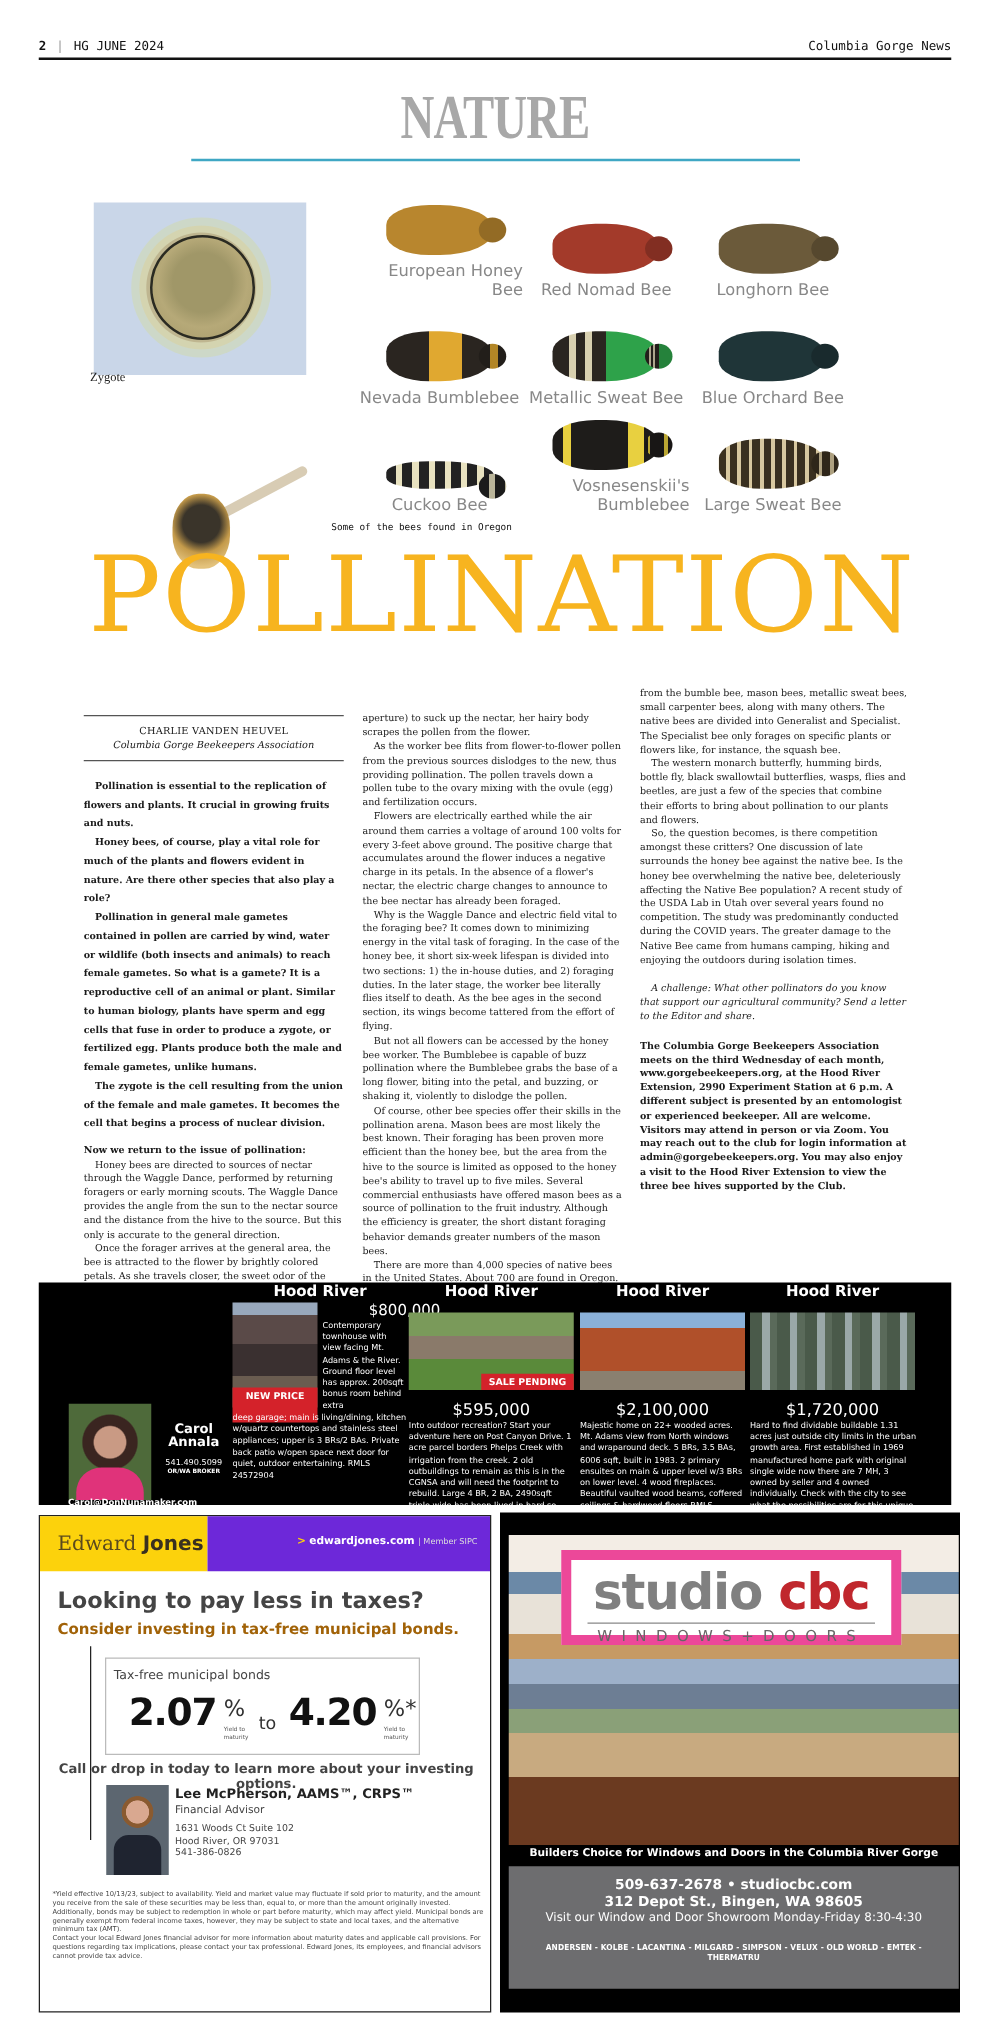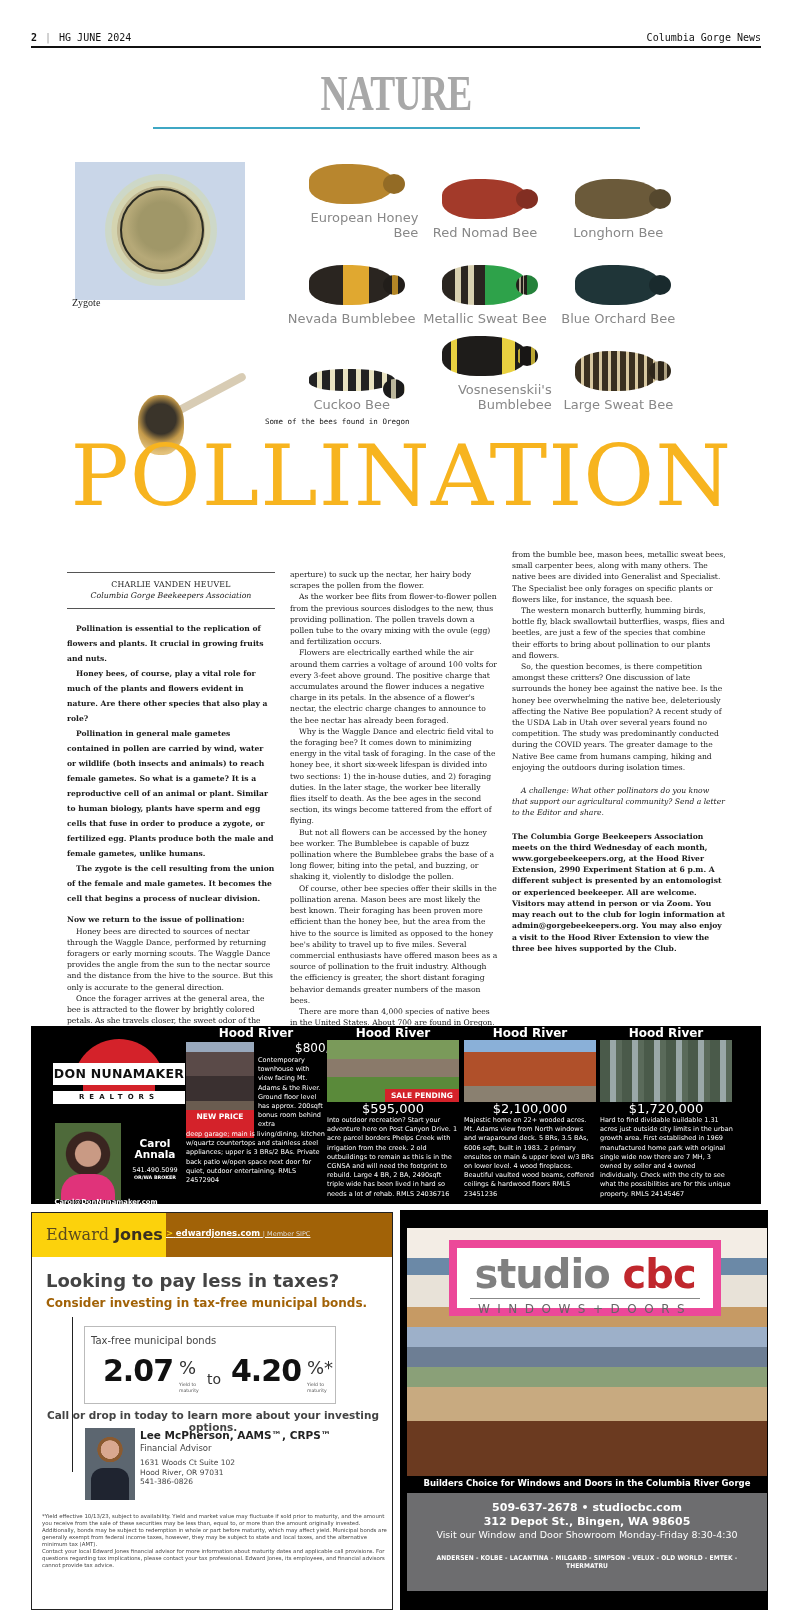--- a/index.html
+++ b/index.html
@@ -61,34 +61,34 @@
   .re-agent-role { position: absolute; left: 94px; top: 149px; width: 60px; text-align: center; font-weight: bold; font-size: 4.8px; }
   .re-agent-email { position: absolute; left: 0; top: 172px; width: 150px; text-align: center; font-weight: bold; font-size: 6.8px; }
   .re-h { font-weight: bold; font-size: 12px; text-align: center; }
   .re-l1 { position: absolute; left: 155px; top: 0; width: 140px; }
   .re-l1 .img { position: absolute; left: 0; top: 16px; width: 68px; height: 84px; background: linear-gradient(#98a8bc 0 12%, #5a4a48 12% 40%, #3a3030 40% 70%, #6a5c50 70%); }
   .re-l1 .badge { position: absolute; left: 0; top: 84px; width: 68px; height: 28px; background: #d4222a; font-size: 7.5px; font-weight: bold; text-align: center; line-height: 14px; }
   .re-l1 .price { position: absolute; left: 72px; top: 15px; font-size: 12px; margin-left: 37px; }
   .re-l1 .desc1 { position: absolute; left: 72px; top: 30px; width: 68px; font-size: 6.5px; line-height: 9.2px; }
   .re-l1 .desc2 { position: absolute; left: 0; top: 104px; width: 145px; font-size: 6.5px; line-height: 9.2px; }
   .re-l { position: absolute; top: 0; width: 134px; }
-  .re-l .img { width: 132px; height: 62px; margin: 0 auto; position: relative; }
+  .re-l .img { width: 132px; height: 62px; margin: 10px auto; position: relative; }
   .re-l .price { font-size: 13px; text-align: center; line-height: 14px; }
   .re-l .desc { font-size: 6.5px; line-height: 9.2px; padding-left: 1px; }
   .re-l2 { left: 295px; }
   .re-l3 { left: 432px; }
   .re-l4 { left: 568px; }
   .badge2 { position: absolute; right: 0; bottom: 0; background: #d4222a; font-size: 7.5px; font-weight: bold; padding: 2px 6px; }
 
   
   .ej { left: 31px; top: 1212px; width: 362px; height: 398px; border: 1px solid #222; font-family: "DejaVu Sans", sans-serif; background: #fff; }
   .ej-top { height: 44px; display: flex; }
   .ej-logo { width: 134px; background: #fcd20c; font-family: "DejaVu Serif", serif; font-size: 16px; color: #5a4a1e; padding: 12px 0 0 14px; }
   .ej-logo b { font-family: "DejaVu Sans", sans-serif; font-weight: bold; color: #3a3020; }
-  .ej-bar { flex: 1; background: #a16207; color: #fff; font-size: 8.5px; text-align: left; padding: 15px 10px 0 0; text-decoration: underline; }
+  .ej-bar { flex: 1; background: #6d28d9; color: #fff; font-size: 8.5px; text-align: right; padding: 15px 10px 0 0; }
   .ej-bar .arrow { color: #fcd20c; font-weight: bold; }
   .ej-bar .url { font-weight: bold; }
   .ej-bar .sipc { font-size: 6.5px; color: #ddd; }
   .ej-h1 { position: absolute; left: 14px; top: 57px; font-size: 18px; font-weight: bold; color: #444; }
   .ej-h2 { position: absolute; left: 14px; top: 83px; font-size: 12px; font-weight: bold; color: #a16207; }
   .ej-vline { position: absolute; left: 40px; top: 104px; width: 1px; height: 155px; background: #222; }
   .ej-box { position: absolute; left: 52px; top: 113px; width: 252px; height: 78px; border: 1px solid #bbb; }
   .ej-box-t { position: absolute; left: 6px; top: 8px; font-size: 10px; color: #444; }
   .ej-rate { position: absolute; top: 26px; font-size: 30px; font-weight: bold; color: #111; letter-spacing: -1px; }
   .ej-pct { position: absolute; top: 30px; font-size: 18px; color: #333; }
@@ -211,26 +211,20 @@
 
 <div class="abs col col3">
   <p class="ni">from the bumble bee, mason bees, metallic sweat bees, small carpenter bees, along with many others. The native bees are divided into Generalist and Specialist. The Specialist bee only forages on specific plants or flowers like, for instance, the squash bee.</p>
   <p>The western monarch butterfly, humming birds, bottle fly, black swallowtail butterflies, wasps, flies and beetles, are just a few of the species that combine their efforts to bring about pollination to our plants and flowers.</p>
   <p>So, the question becomes, is there competition amongst these critters? One discussion of late surrounds the honey bee against the native bee. Is the honey bee overwhelming the native bee, deleteriously affecting the Native Bee population? A recent study of the USDA Lab in Utah over several years found no competition. The study was predominantly conducted during the COVID years. The greater damage to the Native Bee came from humans camping, hiking and enjoying the outdoors during isolation times.</p>
   <p class="italic">A challenge: What other pollinators do you know that support our agricultural community? Send a letter to the Editor and share.</p>
   <p class="boldblock">The Columbia Gorge Beekeepers Association meets on the third Wednesday of each month, www.gorgebeekeepers.org, at the Hood River Extension, 2990 Experiment Station at 6 p.m. A different subject is presented by an entomologist or experienced beekeeper. All are welcome. Visitors may attend in person or via Zoom. You may reach out to the club for login information at admin@gorgebeekeepers.org. You may also enjoy a visit to the Hood River Extension to view the three bee hives supported by the Club.</p>
 </div>
 
 <div class="abs re-ad">
-  <div class="re-logo">
-    <div class="re-arch"></div>
-    <div class="re-band">DON NUNAMAKER</div>
-    <div class="re-arch2"></div>
-    <div class="re-band2">REALTORS</div>
-  </div>
   <div class="re-agent-photo"></div>
   <div class="re-agent-name">
     <div>Carol</div>
     <div>Annala</div>
   </div>
   <div class="re-agent-phone">541.490.5099</div>
   <div class="re-agent-role">OR/WA BROKER</div>
   <div class="re-agent-email">Carol@DonNunamaker.com</div>
 
   <div class="re-l1">

